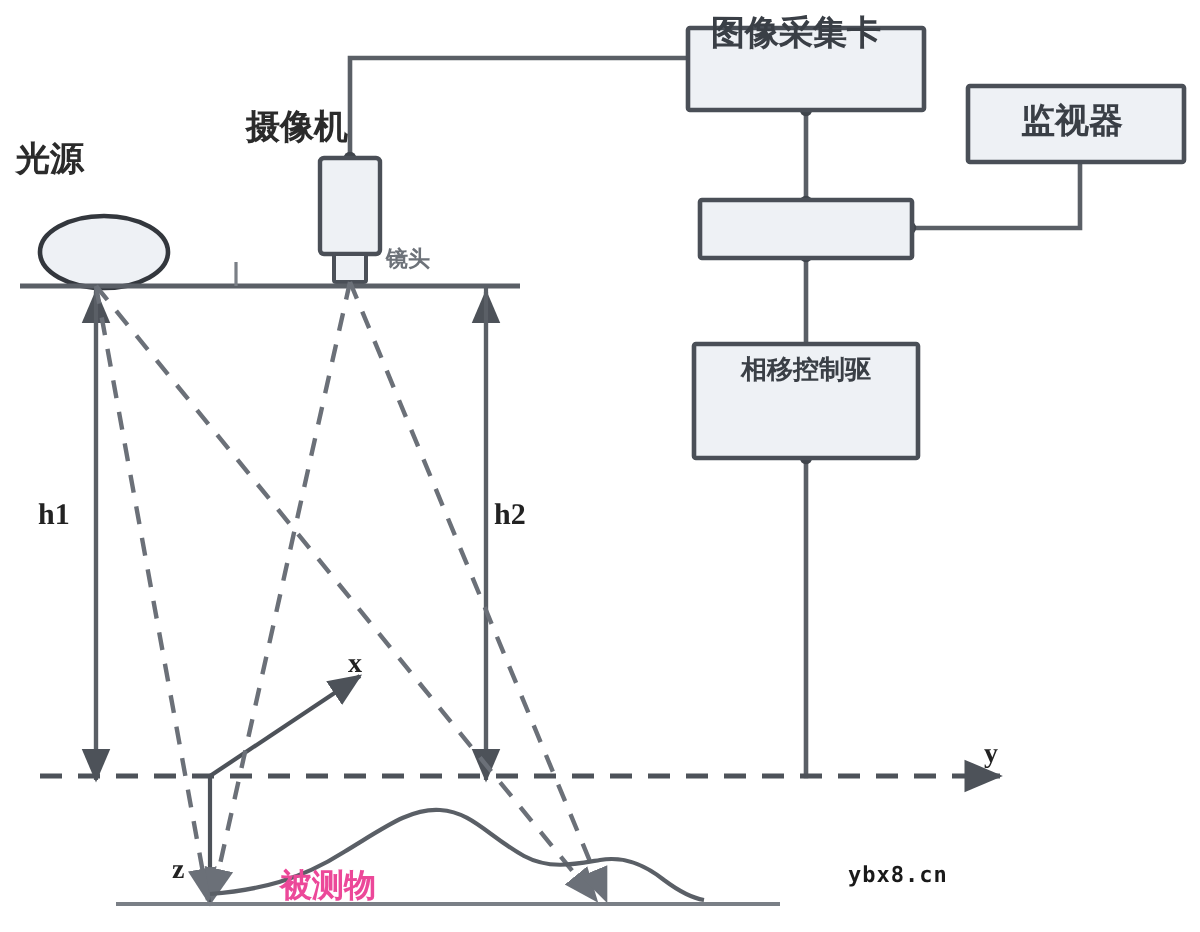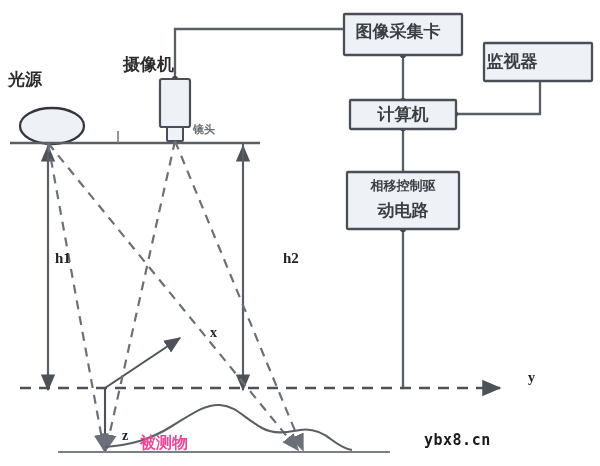--- a/index.html
+++ b/index.html
@@ -29,21 +29,20 @@
   .mono-wm{
     font-family:"DejaVu Sans Mono", monospace;
     font-weight:700;
     color:#1a1a1a;
     letter-spacing:.5px;
   }
   .axis-lbl{
     font-family:"Liberation Serif", serif;
     font-weight:700;
     color:#222;
-    margin-left:36px;
   }
 </style>
 </head>
 <body>
 
 <div id="stage">
 
   <svg class="layer" viewBox="0 0 600 466">
     <defs>
       <marker id="arrHead" markerWidth="9" markerHeight="9" refX="7.4" refY="4.5" orient="auto">
@@ -139,42 +138,40 @@
 
     <g>
       <path d="M105,447 C130,445 150,440 172,426 C192,414 205,404 220,405
                C236,406 244,418 262,428 C275,435 288,432 300,430
                C312,428 322,432 332,440 C340,446 346,449 352,450" fill="none" stroke="#5a5f66" stroke-width="2.1"></path>
 
       <line x1="58" y1="452" x2="390" y2="452" stroke="#7a7f86" stroke-width="2"></line>
     </g>
   </svg>
 
-  <div class="lbl box-text" style="left:344px;top:22px;width:108px;font-size:17px;">图像采集卡</div>
+  <div class="lbl box-text" style="left:344px;top:8px;width:108px;font-size:17px;">图像采集卡</div>
 
-  <div class="lbl box-text" style="left:460px;top:52px;width:104px;font-size:17px;">监视器</div>
+  <div class="lbl box-text" style="left:484px;top:52px;width:104px;font-size:17px;">监视器</div>
 
-  <div class="lbl box-text" style="left:350px;top:105px;width:106px;font-size:17px;">计算机</div>
 
   <div class="lbl box-text" style="left:347px;top:179px;width:112px;font-size:13px;">相移控制驱</div>
-  <div class="lbl box-text" style="left:347px;top:201px;width:112px;font-size:17px;">动电路</div>
 
   <div class="lbl cn-label" style="left:8px;top:68px;font-size:17px;">光源</div>
 
   <div class="lbl cn-label" style="left:123px;top:54px;font-size:17px;width:20px;line-height:1.18;">摄像机</div>
 
   <div class="lbl cn-label" style="left:193px;top:122px;font-size:11px;color:#6d7279;">镜头</div>
 
   <div class="lbl cn-label" style="left:140px;top:433px;font-size:16px;color:#ec4899;">被测物</div>
 
   <div class="lbl axis-lbl" style="left:19px;top:250px;font-size:15px;">h1</div>
 
   <div class="lbl axis-lbl" style="left:247px;top:250px;font-size:15px;text-align:right;">h2</div>
 
   <div class="lbl axis-lbl" style="left:174px;top:325px;font-size:14px;">x</div>
 
   <div class="lbl axis-lbl" style="left:492px;top:370px;font-size:14px;">y</div>
 
   <div class="lbl axis-lbl" style="left:86px;top:428px;font-size:14px;">z</div>
 
-  <div class="lbl mono-wm" style="left:424px;top:431px;font-size:15px;">ybx8.cn</div>
+  <div class="lbl mono-wm" style="left:424px;top:431px;font-size:11px;">ybx8.cn</div>
 
 </div>
 
 </body></html>

